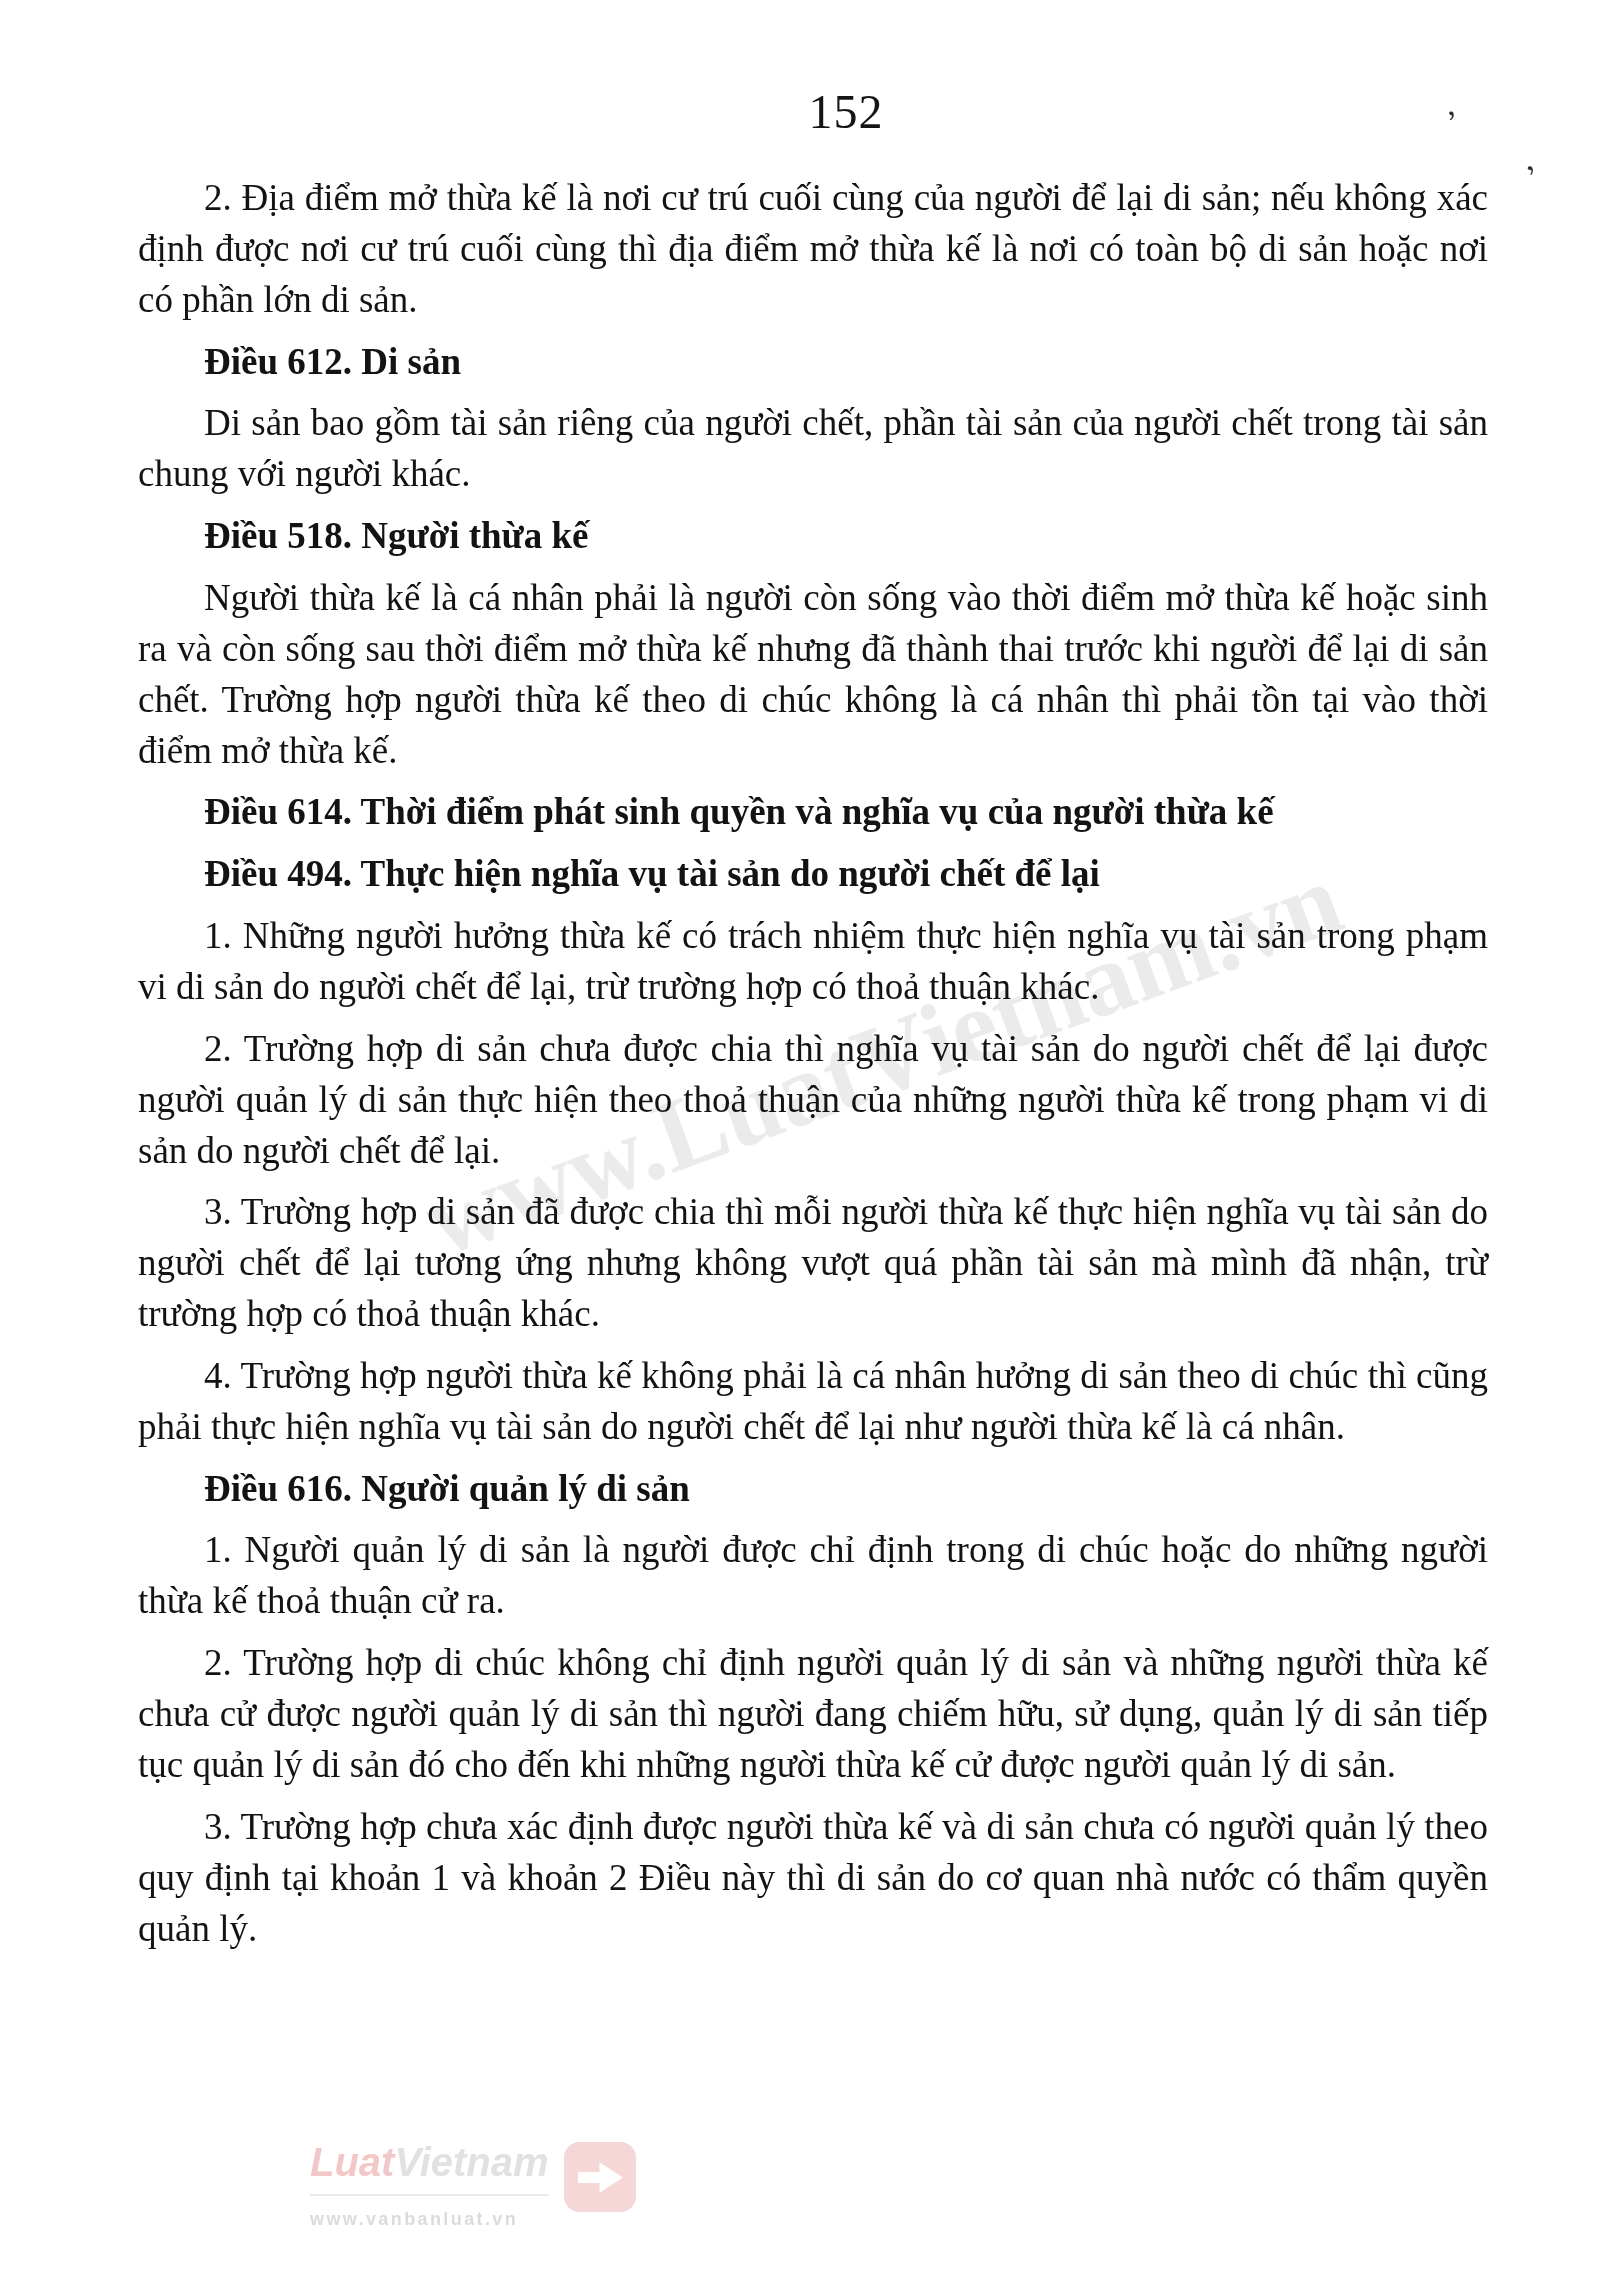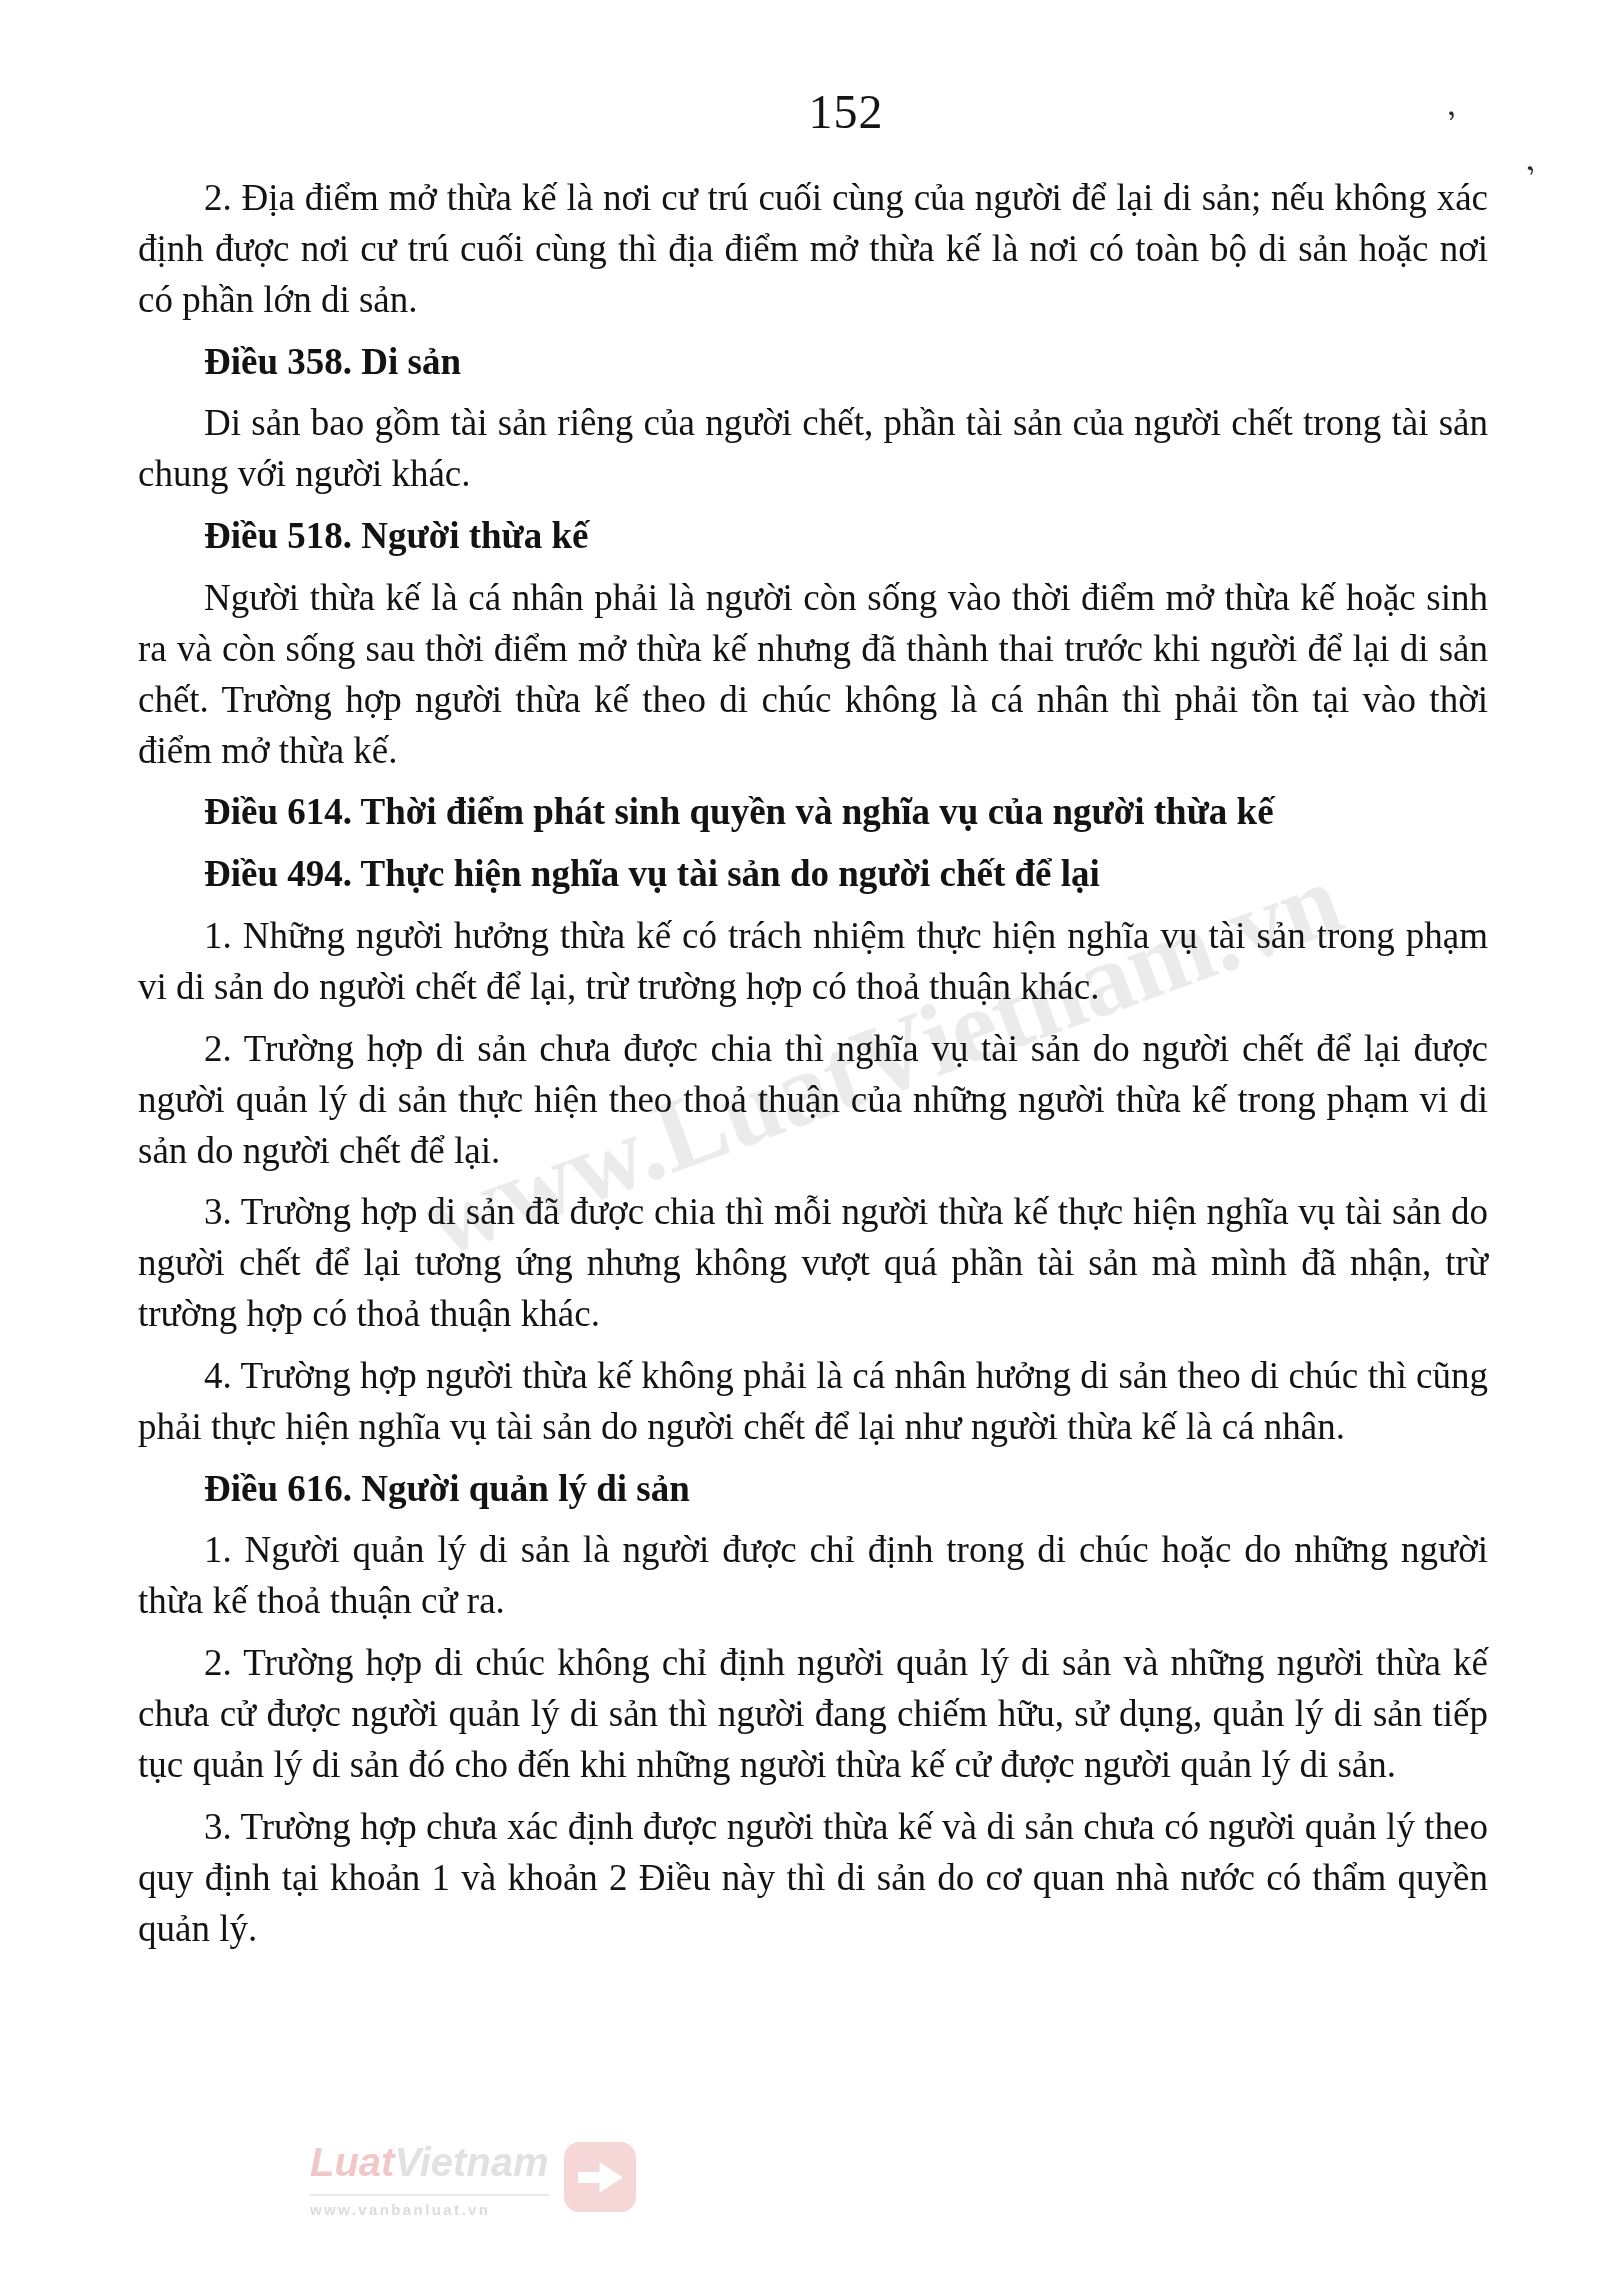--- a/index.html
+++ b/index.html
@@ -97,25 +97,25 @@
     line-height: 1.0;
     letter-spacing: 0px;
     border-bottom: 2.9px solid #dcdcdc;
     padding-bottom: 12px;
     white-space: nowrap;
   }
   .logo-luat    { color: #eba6a6; }
   .logo-vietnam { color: #cfcfcf; }
   .logo-url {
     font-family: "Liberation Sans", "DejaVu Sans", sans-serif;
-    font-size: 15px;
+    font-size: 18px;
     font-weight: bold;
     color: #c6c6c6;
     letter-spacing: 2.4px;
-    margin-top: 5px;
+    margin-top: 13px;
     white-space: nowrap;
   }
   .logo-icon {
     width: 72px;
     height: 70px;
     border-radius: 15.6px;
     background: #f1bfbf;
     display: flex;
     align-items: center;
     justify-content: center;
@@ -130,21 +130,21 @@
 
   <div class="watermark-diagonal">www.LuatVietnam.vn</div>
 
   <div class="page-number">152</div>
 
   <span class="speck speck-1">,</span>
   <span class="speck speck-2">,</span>
 
   <main class="content">
     <p class="para">2. Địa điểm mở thừa kế là nơi cư trú cuối cùng của người để lại di sản; nếu không xác định được nơi cư trú cuối cùng thì địa điểm mở thừa kế là nơi có toàn bộ di sản hoặc nơi có phần lớn di sản.</p>
-    <p class="heading">Điều 358. Di sản</p>
+    <p class="heading">Điều 612. Di sản</p>
     <p class="para">Di sản bao gồm tài sản riêng của người chết, phần tài sản của người chết trong tài sản chung với người khác.</p>
     <p class="heading">Điều 518. Người thừa kế</p>
     <p class="para">Người thừa kế là cá nhân phải là người còn sống vào thời điểm mở thừa kế hoặc sinh ra và còn sống sau thời điểm mở thừa kế nhưng đã thành thai trước khi người để lại di sản chết. Trường hợp người thừa kế theo di chúc không là cá nhân thì phải tồn tại vào thời điểm mở thừa kế.</p>
     <p class="heading">Điều 614. Thời điểm phát sinh quyền và nghĩa vụ của người thừa kế</p>
     <p class="heading">Điều 494. Thực hiện nghĩa vụ tài sản do người chết để lại</p>
     <p class="para">1. Những người hưởng thừa kế có trách nhiệm thực hiện nghĩa vụ tài sản trong phạm vi di sản do người chết để lại, trừ trường hợp có thoả thuận khác.</p>
     <p class="para">2. Trường hợp di sản chưa được chia thì nghĩa vụ tài sản do người chết để lại được người quản lý di sản thực hiện theo thoả thuận của những người thừa kế trong phạm vi di sản do người chết để lại.</p>
     <p class="para">3. Trường hợp di sản đã được chia thì mỗi người thừa kế thực hiện nghĩa vụ tài sản do người chết để lại tương ứng nhưng không vượt quá phần tài sản mà mình đã nhận, trừ trường hợp có thoả thuận khác.</p>
     <p class="para">4. Trường hợp người thừa kế không phải là cá nhân hưởng di sản theo di chúc thì cũng phải thực hiện nghĩa vụ tài sản do người chết để lại như người thừa kế là cá nhân.</p>
     <p class="heading">Điều 616. Người quản lý di sản</p>

